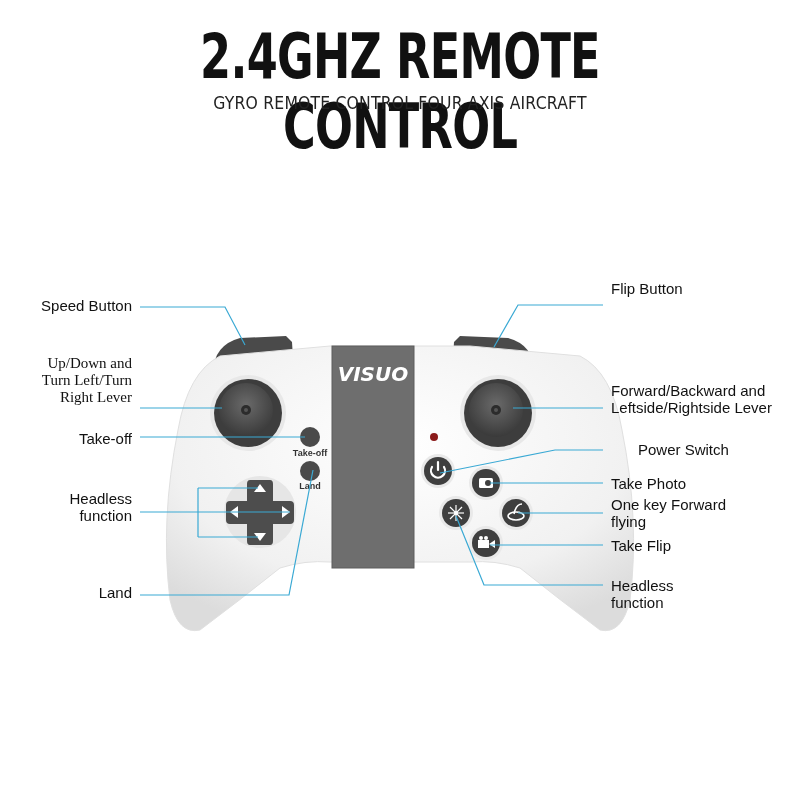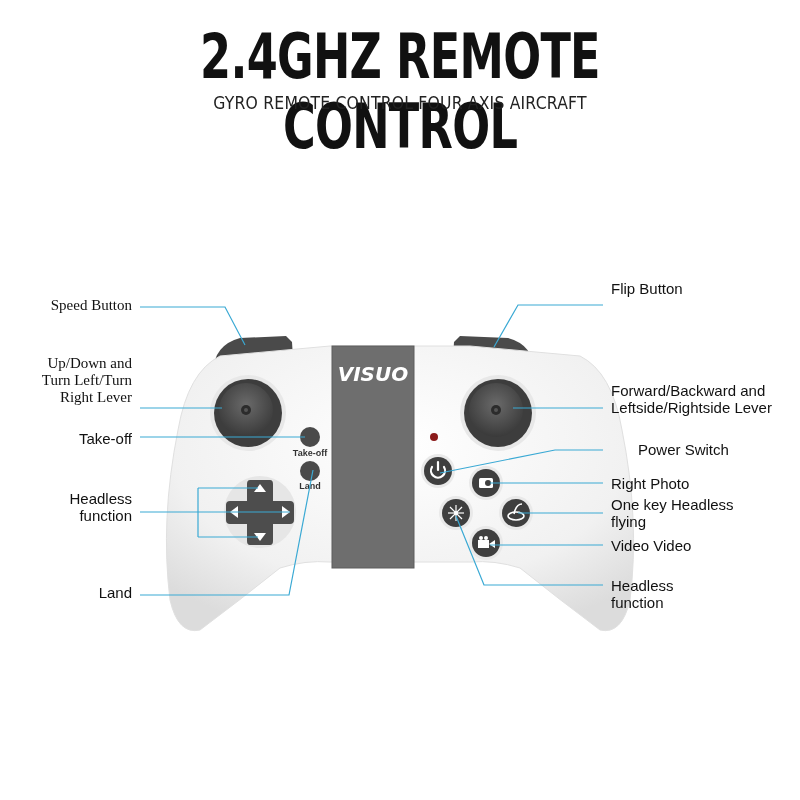--- a/index.html
+++ b/index.html
@@ -134,31 +134,31 @@
     <polyline points="603,305 518,305 494,347"></polyline>
     <polyline points="603,408 513,408"></polyline>
     <polyline points="603,450 555,450 440,473"></polyline>
     <polyline points="603,483 490,483"></polyline>
     <polyline points="603,513 518,513"></polyline>
     <polyline points="603,545 490,545"></polyline>
     <polyline points="603,585 484,585 456,516"></polyline>
   </g>
 </svg>
 
-<div class="label left" style="left:20px; top:297px; width:112px;font-family:Liberation Serif, serif;">Speed Button</div>
+<div class="label left" style="left:20px; top:297px; width:112px;">Speed Button</div>
 <div class="label left" style="left:10px; top:355px; width:122px; white-space:pre-line;font-family:Liberation Serif, serif;">Up/Down  and
 Turn Left/Turn
 Right Lever</div>
 <div class="label left" style="left:20px; top:430px; width:112px;">Take-off</div>
 <div class="label left" style="left:20px; top:490px; width:112px; white-space:pre-line;">Headless
 function</div>
 <div class="label left" style="left:20px; top:584px; width:112px;">Land</div>
 
 <div class="label right" style="left:611px; top:280px; width:180px;">Flip Button</div>
 <div class="label right" style="left:611px; top:382px; width:190px; white-space:pre-line;">Forward/Backward  and
 Leftside/Rightside Lever</div>
 <div class="label right" style="left:638px; top:441px; width:180px;">Power Switch</div>
-<div class="label right" style="left:611px; top:475px; width:180px;">Right Photo</div>
-<div class="label right" style="left:611px; top:496px; width:180px; white-space:pre-line;">One key Headless
+<div class="label right" style="left:611px; top:475px; width:180px;">Take Photo</div>
+<div class="label right" style="left:611px; top:496px; width:180px; white-space:pre-line;">One key Forward
 flying</div>
-<div class="label right" style="left:611px; top:537px; width:180px;">Video Video</div>
+<div class="label right" style="left:611px; top:537px; width:180px;">Take Flip</div>
 <div class="label right" style="left:611px; top:577px; width:180px; white-space:pre-line;">Headless
 function</div>
 
 </body></html>

